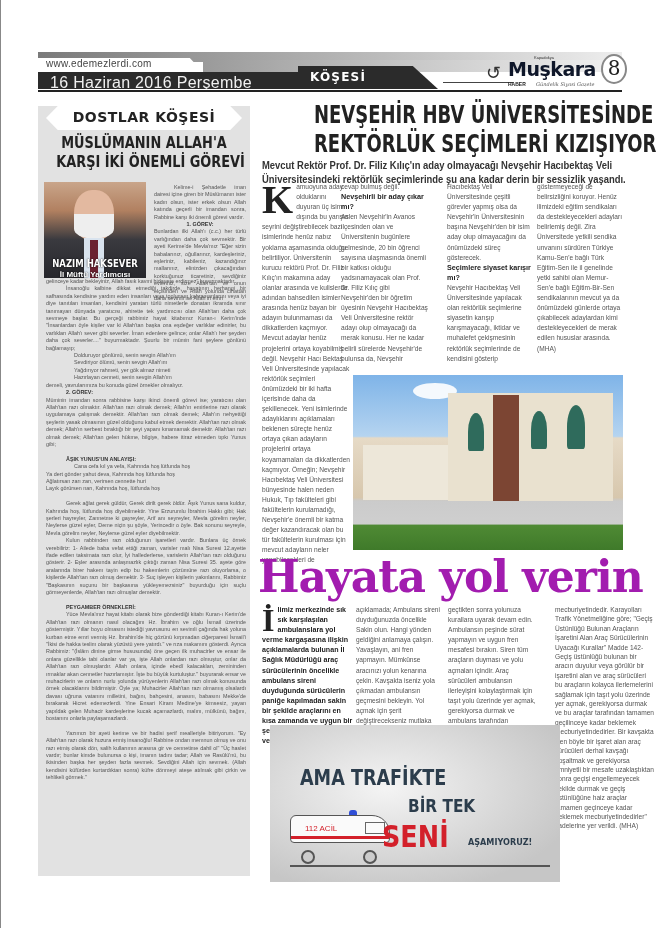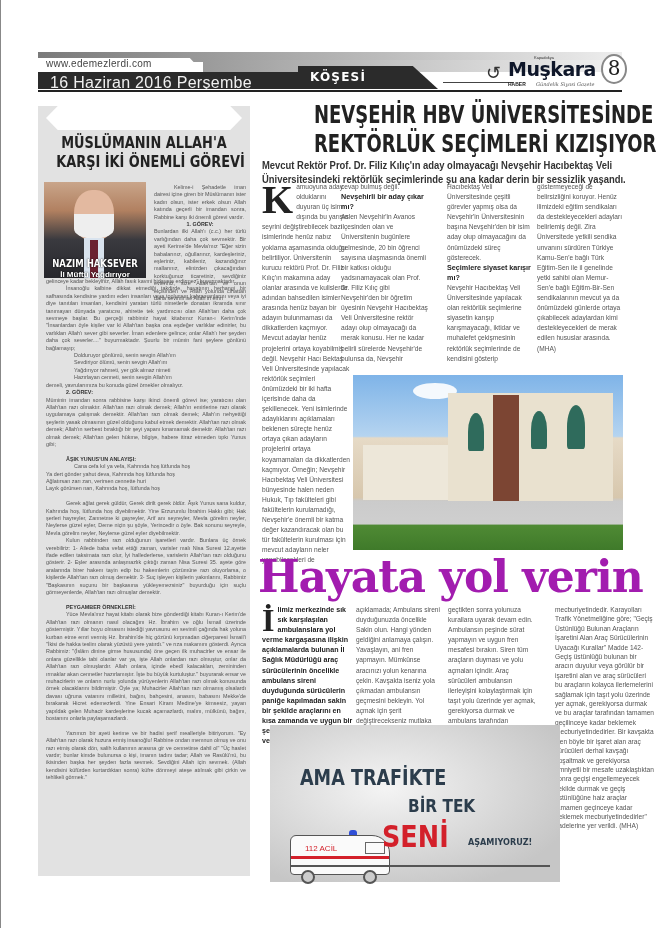--- a/index.html
+++ b/index.html
@@ -64,21 +64,21 @@
   
   .amb-headline{position:absolute;left:258px;top:552px;width:400px;font-family:"DejaVu Serif",serif;font-weight:bold;font-size:44px;line-height:50px;color:#a21caf;letter-spacing:-1px;white-space:nowrap;}
   .amb-lead{position:absolute;left:262px;top:605px;width:94px;font-size:7.1px;line-height:10.1px;font-weight:bold;color:#222;}
   .amb-lead .cap{float:left;font-size:32px;line-height:30px;font-family:"Liberation Serif",serif;margin-right:3px;}
   .amb-lead .cont{font-weight:normal;color:#666;}
   .amb-img{position:absolute;left:270px;top:725px;width:290px;height:157px;background:radial-gradient(ellipse at 40% 40%,#f4f4f4,#c6c6c6 80%);}
   .amb-text1{position:absolute;left:30px;top:40px;font-size:22px;font-weight:bold;color:#2c3d4c;font-family:"DejaVu Sans",sans-serif;transform:scaleX(.8);transform-origin:left top;white-space:nowrap;}
   .amb-text2{position:absolute;left:138px;top:70px;font-size:18px;font-weight:bold;color:#2c3d4c;font-family:"DejaVu Sans",sans-serif;transform:scaleX(.85);transform-origin:left top;}
   .amb-text3{position:absolute;left:112px;top:94px;font-size:30px;font-weight:bold;color:#d3202a;font-family:"DejaVu Sans",sans-serif;transform:scaleX(.85);transform-origin:left top;}
   .amb-text4{position:absolute;left:198px;top:112px;font-size:9px;font-weight:bold;color:#2c3d4c;font-family:"DejaVu Sans",sans-serif;transform:scaleX(.9);transform-origin:left top;}
-  .amb-van{position:absolute;left:20px;top:90px;width:100px;height:40px;border:1.5px solid #555;border-radius:6px 18px 4px 4px;background:#fafafa;margin-top:20px;}
+  .amb-van{position:absolute;left:20px;top:90px;width:100px;height:28px;border:1.5px solid #555;border-radius:6px 18px 4px 4px;background:#fafafa;}
   .amb-van .stripe{position:absolute;left:0;top:20px;width:100%;height:3px;background:#d3202a;}
   .amb-van .win{position:absolute;left:74px;top:6px;width:20px;height:12px;border:1px solid #666;}
   .amb-van .light{position:absolute;left:58px;top:-6px;width:8px;height:5px;background:#2f4ed6;border-radius:3px 3px 0 0;}
   .amb-van .w1,.amb-van .w2{position:absolute;top:34px;width:14px;height:14px;border:2px solid #555;border-radius:50%;background:#ccc;}
   .amb-van .w1{left:10px;} .amb-van .w2{left:72px;}
   .amb-van .crescent{position:absolute;left:14px;top:8px;font-size:8px;color:#d3202a;}
   .amb-road{position:absolute;left:20px;top:140px;width:260px;height:2px;background:#555;}
 </style>
 </head>
 <body>
@@ -101,32 +101,33 @@
     <span class="logo-name">Muşkara</span>
     <span class="logo-sub">HABER</span>
     <span class="logo-tag">Gündelik Siyasi Gazete</span>
   </div>
   <div class="page-num">8</div>
   <div class="hdr-rule"></div>
 </div>
 
 <div class="col-left">
   <div class="dk-banner"></div>
+  <div class="dk-title">DOSTLAR KÖŞESİ</div>
   <div class="dk-headline">
     <div>MÜSLÜMANIN ALLAH'A</div>
     <div>KARŞI İKİ ÖNEMLİ GÖREVİ</div>
   </div>
   <div class="author-photo">
     <div class="face"></div>
     <div class="beard"></div>
     <div class="shirt"></div>
     <div class="tie"></div>
   </div>
   <div class="author-name">NAZIM HAKSEVER</div>
-  <div class="author-title">İl Müftü Yağdırıyor</div>
+  <div class="author-title">İl Müftü Yardımcısı</div>
 
   <div class="dk-body dk-intro">
     <p class="dk-indent">Kelime-i Şehadetle iman dairesi içine giren bir Müslümanın ister kadın olsun, ister erkek olsun Allah katında geçerli bir imandan sonra, Rabbine karşı iki önemli görevi vardır.</p>
     <p class="dk-h" style="text-align:center">1. GÖREV:</p>
     <p>Bunlardan ilki Allah'ı (c.c.) her türlü varlığından daha çok sevmektir. Bir ayeti Kerime'de Mevla'mız "Eğer sizin babalarınız, oğullarınız, kardeşleriniz, eşleriniz, kabileniz, kazandığınız mallarınız, elinizden çıkacağından korktuğunuz ticaretiniz, sevdiğiniz evleriniz, size Allah'tan ve onun elçisinden ve Allah yolunda cihattan daha sevimli ise Allah'ın emri</p>
   </div>
 
   <div class="dk-body dk-full" style="top:172px">
     <p>gelinceye kadar bekleyiniz, Allah fasık kavmi hidayete erdirmez" buyurmaktadır.</p>
     <p class="dk-indent">İnsanoğlu kalbine dikkat etmediği takdirde, hayatının herhangi bir safhasında kendisine yardım eden insanları veya toplumun kahramanlarını veya iyi diye tanıtılan insanları, kendisini yaratan türlü nimetlerle donatan ikramda sınır tanımayan dünyada yaratıcısı, ahirette tek yardımcısı olan Allah'tan daha çok sevmeye başlar. Bu gerçeği rabbimiz hayat kitabımız Kuran-ı Kerim'inde "İnsanlardan öyle kişiler var ki Allah'tan başka ona eşdeğer varlıklar edinirler, bu varlıkları Allah'ı sever gibi severler. İman edenlere gelince; onlar Allah'ı her şeyden daha çok severler...." buyurmaktadır. Şuurlu bir mümin fani şeylere gönlünü bağlamayıp;</p>

